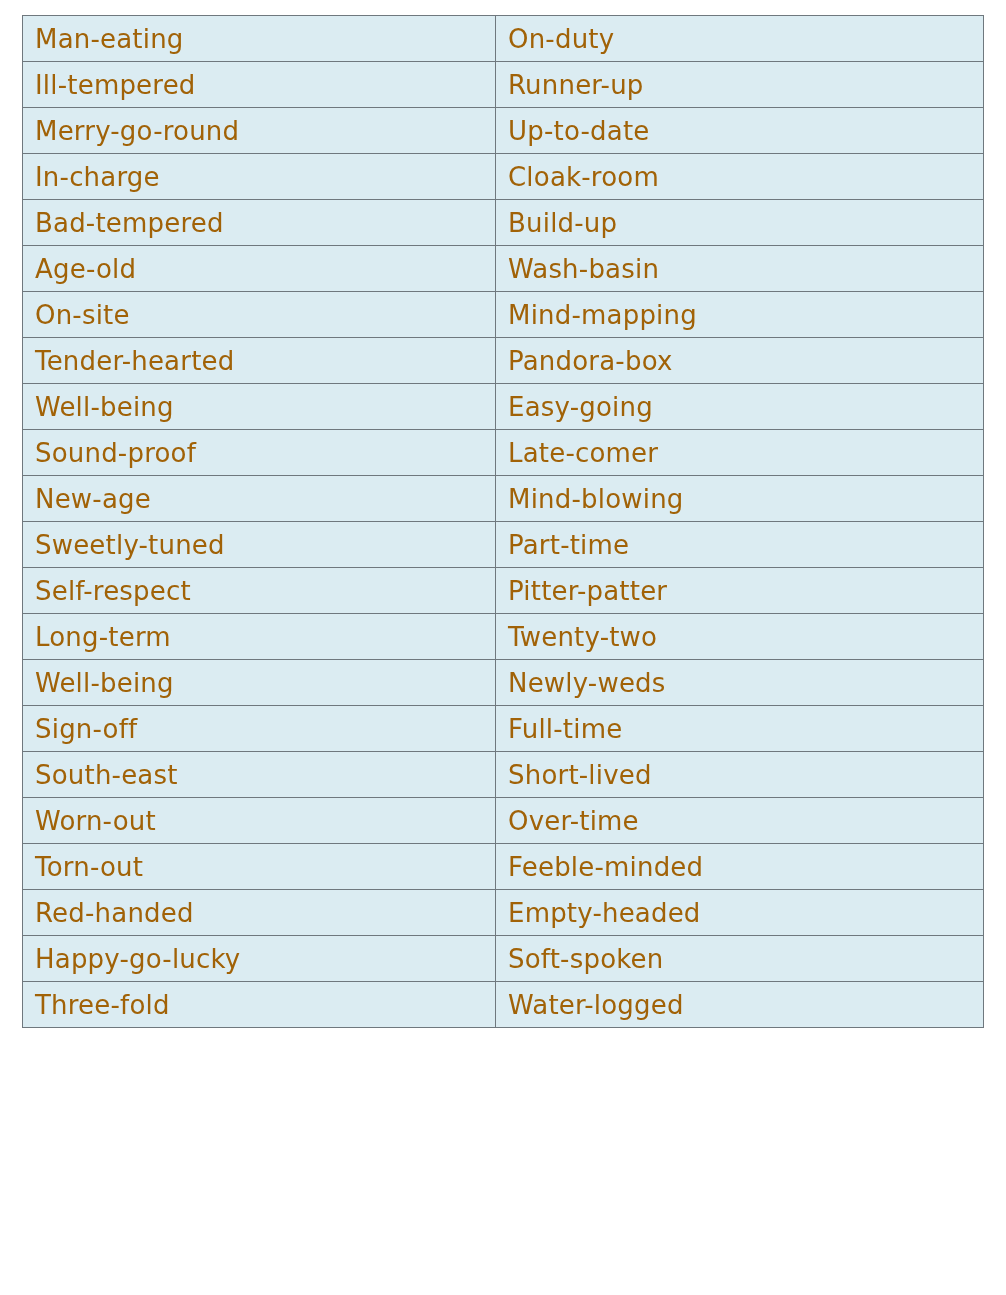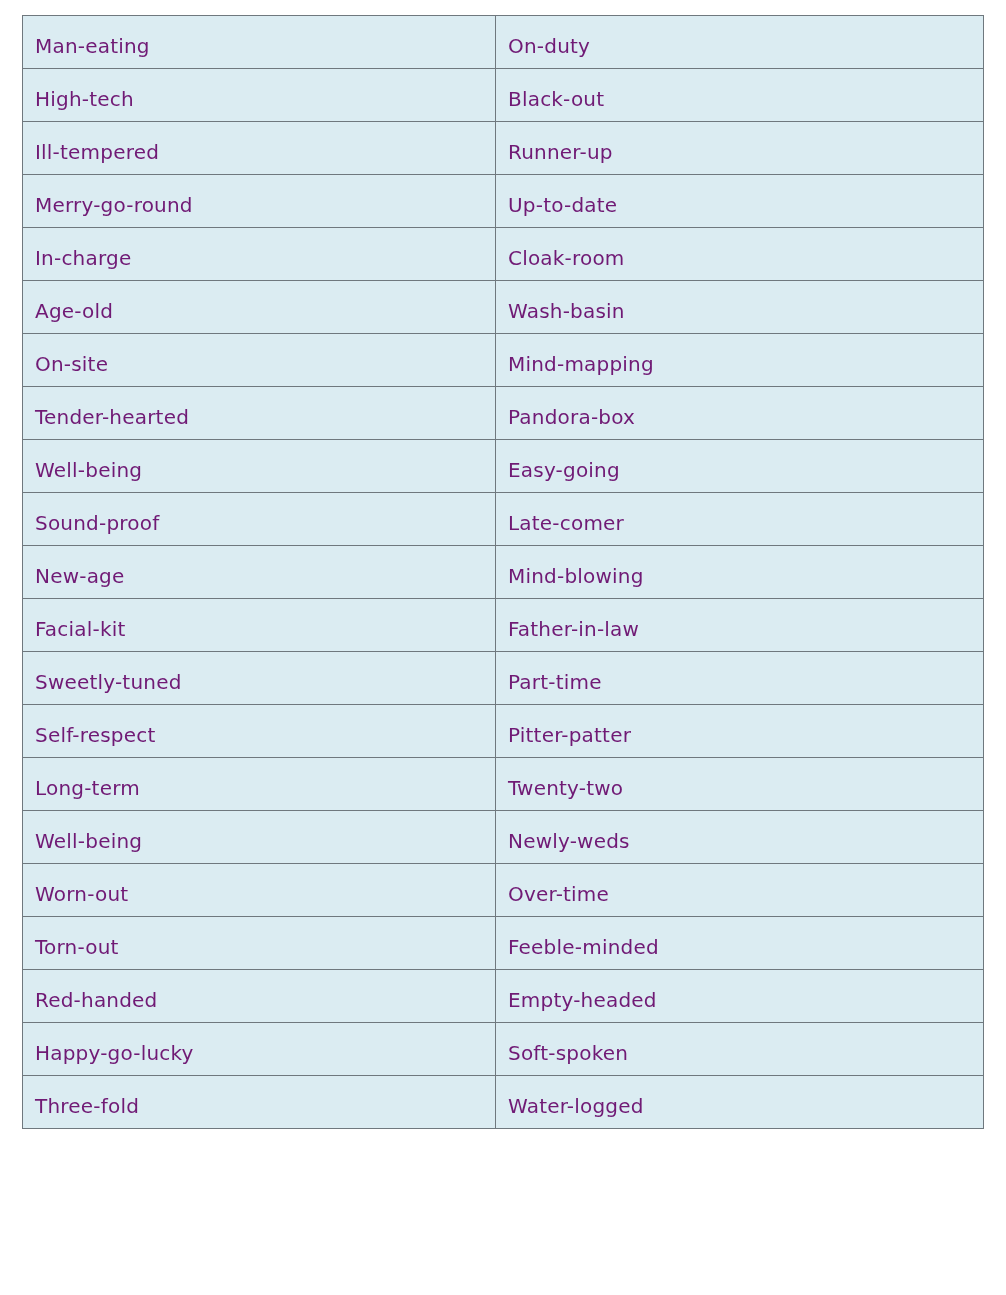--- a/index.html
+++ b/index.html
@@ -17,59 +17,59 @@
       position: absolute;
       left: 22px;
       top: 15px;
       width: 961px;
       border-collapse: collapse;
       table-layout: fixed;
       font-family: "DejaVu Sans", sans-serif;
     }
     .word-table td {
       height: 44px;
-      padding: 8px 0 0 12px;
+      padding: 1px 0 0 12px;
       background: #dbecf2;
       border: 1.5px solid #6f787e;
-      font-size: 20px;
-      color: #701a75;
+      font-size: 26px;
+      color: #a16207;
       vertical-align: middle;
       white-space: nowrap;
       overflow: hidden;
       letter-spacing: 0.2px;
       font-weight: normal;
       line-height: 44px;
     }
     .word-table td.col-a { width: 460px; }
     .word-table td.col-b { width: 475px; margin-top: 17px; }
   </style>
 </head>
 <body>
 
 <table class="word-table">
   <tbody id="table-body">
     <tr>
         <td class="col-a">Man-eating</td>
         <td class="col-b">On-duty</td>
       </tr>
     <tr>
-        <td class="col-a">High-tech</td>
-        <td class="col-b">Black-out</td>
-      </tr>
-    <tr>
         <td class="col-a">Ill-tempered</td>
         <td class="col-b">Runner-up</td>
       </tr>
     <tr>
         <td class="col-a">Merry-go-round</td>
         <td class="col-b">Up-to-date</td>
       </tr>
     <tr>
         <td class="col-a">In-charge</td>
         <td class="col-b">Cloak-room</td>
+      </tr>
+    <tr>
+        <td class="col-a">Bad-tempered</td>
+        <td class="col-b">Build-up</td>
       </tr>
     <tr>
         <td class="col-a">Age-old</td>
         <td class="col-b">Wash-basin</td>
       </tr>
     <tr>
         <td class="col-a">On-site</td>
         <td class="col-b">Mind-mapping</td>
       </tr>
     <tr>
@@ -82,38 +82,42 @@
       </tr>
     <tr>
         <td class="col-a">Sound-proof</td>
         <td class="col-b">Late-comer</td>
       </tr>
     <tr>
         <td class="col-a">New-age</td>
         <td class="col-b">Mind-blowing</td>
       </tr>
     <tr>
-        <td class="col-a">Facial-kit</td>
-        <td class="col-b">Father-in-law</td>
-      </tr>
-    <tr>
         <td class="col-a">Sweetly-tuned</td>
         <td class="col-b">Part-time</td>
       </tr>
     <tr>
         <td class="col-a">Self-respect</td>
         <td class="col-b">Pitter-patter</td>
       </tr>
     <tr>
         <td class="col-a">Long-term</td>
         <td class="col-b">Twenty-two</td>
       </tr>
     <tr>
         <td class="col-a">Well-being</td>
         <td class="col-b">Newly-weds</td>
+      </tr>
+    <tr>
+        <td class="col-a">Sign-off</td>
+        <td class="col-b">Full-time</td>
+      </tr>
+    <tr>
+        <td class="col-a">South-east</td>
+        <td class="col-b">Short-lived</td>
       </tr>
     <tr>
         <td class="col-a">Worn-out</td>
         <td class="col-b">Over-time</td>
       </tr>
     <tr>
         <td class="col-a">Torn-out</td>
         <td class="col-b">Feeble-minded</td>
       </tr>
     <tr>

